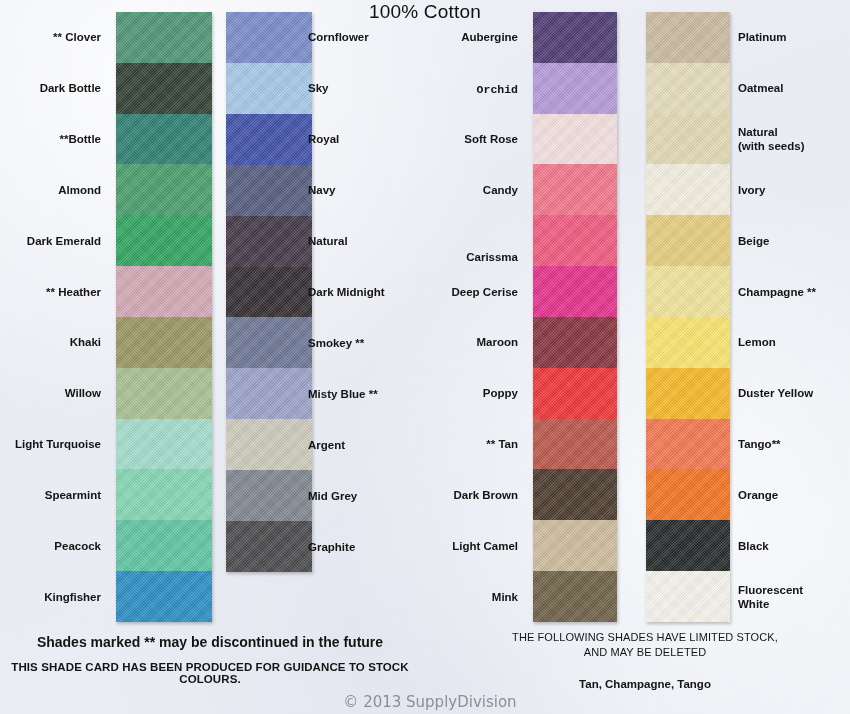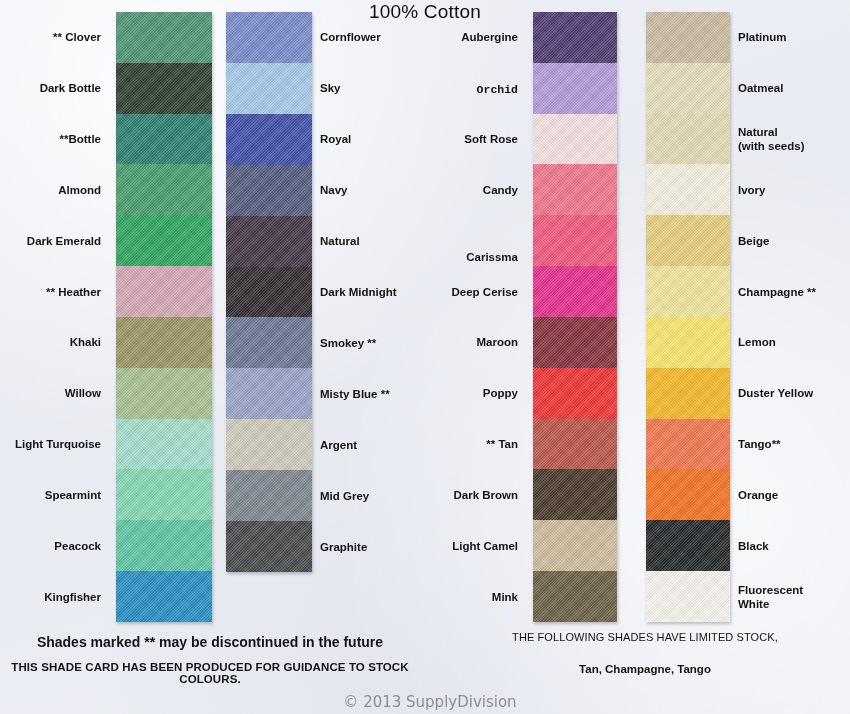--- a/index.html
+++ b/index.html
@@ -133,21 +133,21 @@
         <div class="swatch" style="height: 50.9091px; background: rgb(64, 80, 168);"></div>
         <div class="swatch" style="height: 50.9091px; background: rgb(85, 93, 126);"></div>
         <div class="swatch" style="height: 50.9091px; background: rgb(67, 56, 71);"></div>
         <div class="swatch" style="height: 50.9091px; background: rgb(51, 45, 49);"></div>
         <div class="swatch" style="height: 50.9091px; background: rgb(108, 119, 148);"></div>
         <div class="swatch" style="height: 50.9091px; background: rgb(154, 162, 200);"></div>
         <div class="swatch" style="height: 50.9091px; background: rgb(205, 202, 187);"></div>
         <div class="swatch" style="height: 50.9091px; background: rgb(127, 134, 143);"></div>
         <div class="swatch" style="height: 50.9091px; background: rgb(74, 74, 76);"></div>
       </div>
-      <div class="labels left-aligned" style="top: 12px; height: 560px; left: 320px; width: 165px;">
+      <div class="labels left-aligned" style="top: 12px; height: 560px; left: 308px; width: 165px;">
         <div class="shade-label" style="top: 18.4545px; width: 165px;">Cornflower</div>
         <div class="shade-label" style="top: 69.3636px; width: 165px;">Sky</div>
         <div class="shade-label" style="top: 120.273px; width: 165px;">Royal</div>
         <div class="shade-label" style="top: 171.182px; width: 165px;">Navy</div>
         <div class="shade-label" style="top: 222.091px; width: 165px;">Natural</div>
         <div class="shade-label" style="top: 273px; width: 165px;">Dark Midnight</div>
         <div class="shade-label" style="top: 323.909px; width: 165px;">Smokey **</div>
         <div class="shade-label" style="top: 374.818px; width: 165px;">Misty Blue **</div>
         <div class="shade-label" style="top: 425.727px; width: 165px;">Argent</div>
         <div class="shade-label" style="top: 476.636px; width: 165px;">Mid Grey</div>
@@ -219,16 +219,17 @@
   </div>
 
 <div class="note" id="note-discontinued">Shades marked ** may be discontinued in the future</div>
 
 <div class="note" id="note-guidance">THIS SHADE CARD HAS BEEN PRODUCED FOR GUIDANCE TO STOCK COLOURS.</div>
 
 <div class="note" id="copyright">© 2013 SupplyDivision</div>
 
 <div class="note" id="please-note-block">
   <div class="please-note-line">THE FOLLOWING SHADES HAVE LIMITED STOCK,</div>
+  <div class="please-note-line">AND MAY BE DELETED</div>
   <div id="limited-stock-list">
     <div>Tan, Champagne, Tango</div>
   </div>
 </div>
 
 </body></html>

